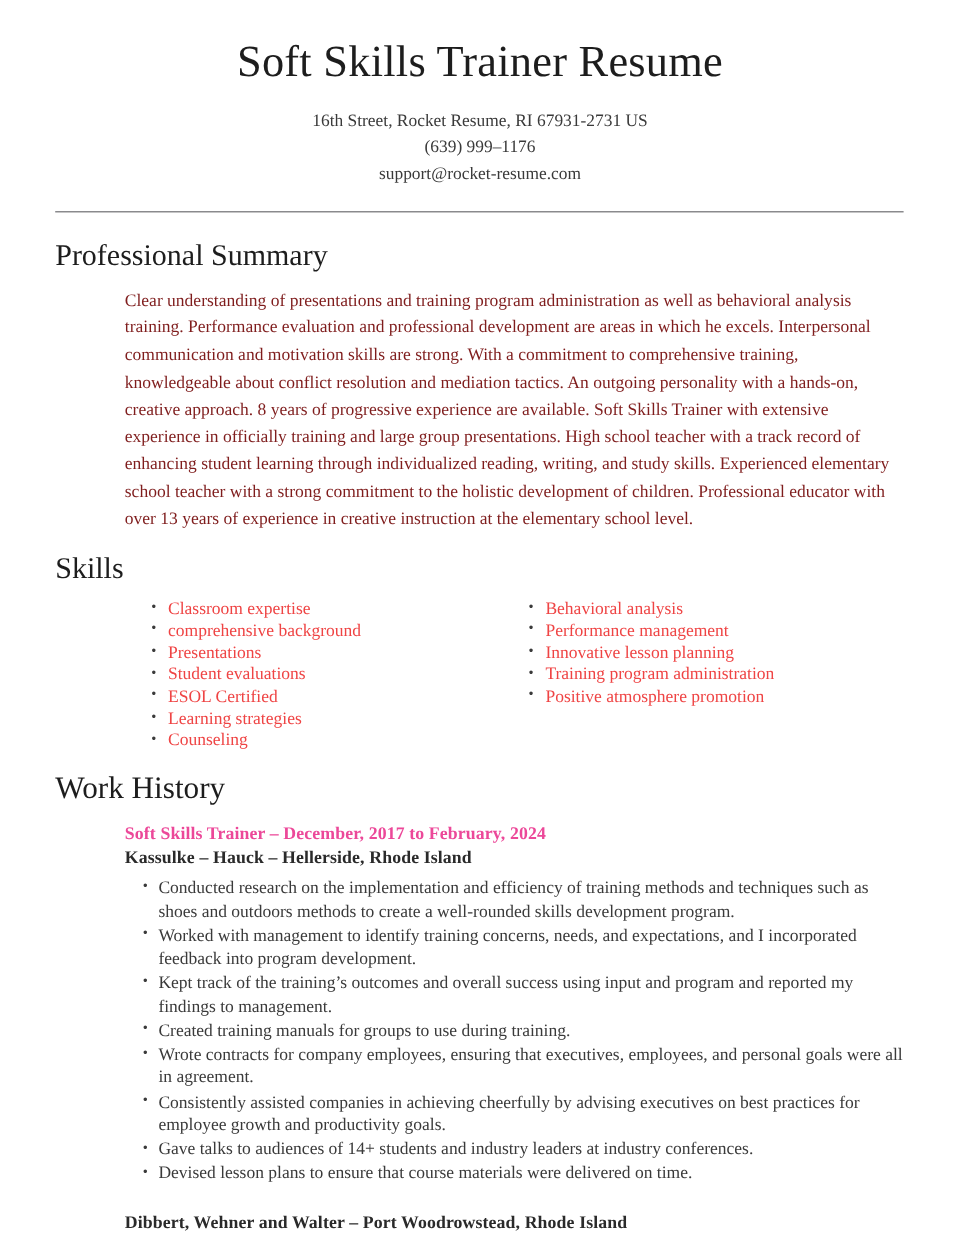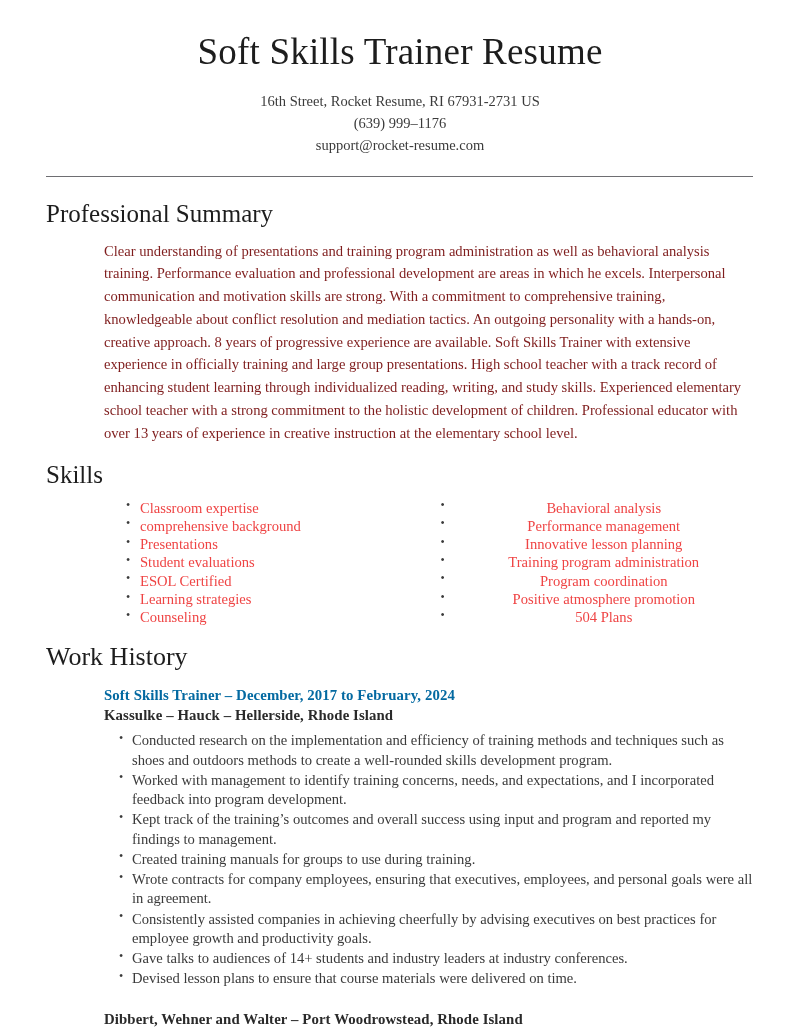--- a/index.html
+++ b/index.html
@@ -80,21 +80,21 @@
 
   
   .skills-cols {
     display: flex;
     margin-top: 9px;
   }
   .skills-col {
     width: 50%;
   }
   .skills-col.left  { padding-left: 80px; }
-  .skills-col.right { padding-left: 41px; text-align: center; }
+  .skills-col.right { padding-left: 41px; }
 
   ul.bullets {
     list-style: none;
     margin: 0;
     padding: 0;
   }
   ul.bullets > li {
     position: relative;
     padding-left: 14px;
     font-size: 14.6px;
@@ -113,21 +113,21 @@
 
   
   .job {
     margin-top: 14px;
     padding-left: 58px;
   }
   .job + .job { margin-top: 21px; }
   .job-heading {
     font-size: 14.8px;
     font-weight: 700;
-    color: #0369a1;
+    color: #ec4899;
     line-height: 1.33;
     letter-spacing: 0.1px;
   }
   .job-org {
     font-size: 14.8px;
     font-weight: 700;
     color: #2a2a2a;
     line-height: 1.33;
     letter-spacing: 0.1px;
     margin-bottom: 2px;
@@ -186,23 +186,21 @@
           <li>Learning strategies</li>
           <li>Counseling</li>
         </ul>
       </div>
       <div class="skills-col right">
         <ul class="bullets">
           <li>Behavioral analysis</li>
           <li>Performance management</li>
           <li>Innovative lesson planning</li>
           <li>Training program administration</li>
-          <li>Program coordination</li>
           <li>Positive atmosphere promotion</li>
-          <li>504 Plans</li>
         </ul>
       </div>
     </div>
   </div>
 
   <div class="section section-work">
     <h2 class="section-title">Work History</h2>
 
     <div class="job">
       <div class="job-heading">Soft Skills Trainer – December, 2017 to February, 2024</div>

